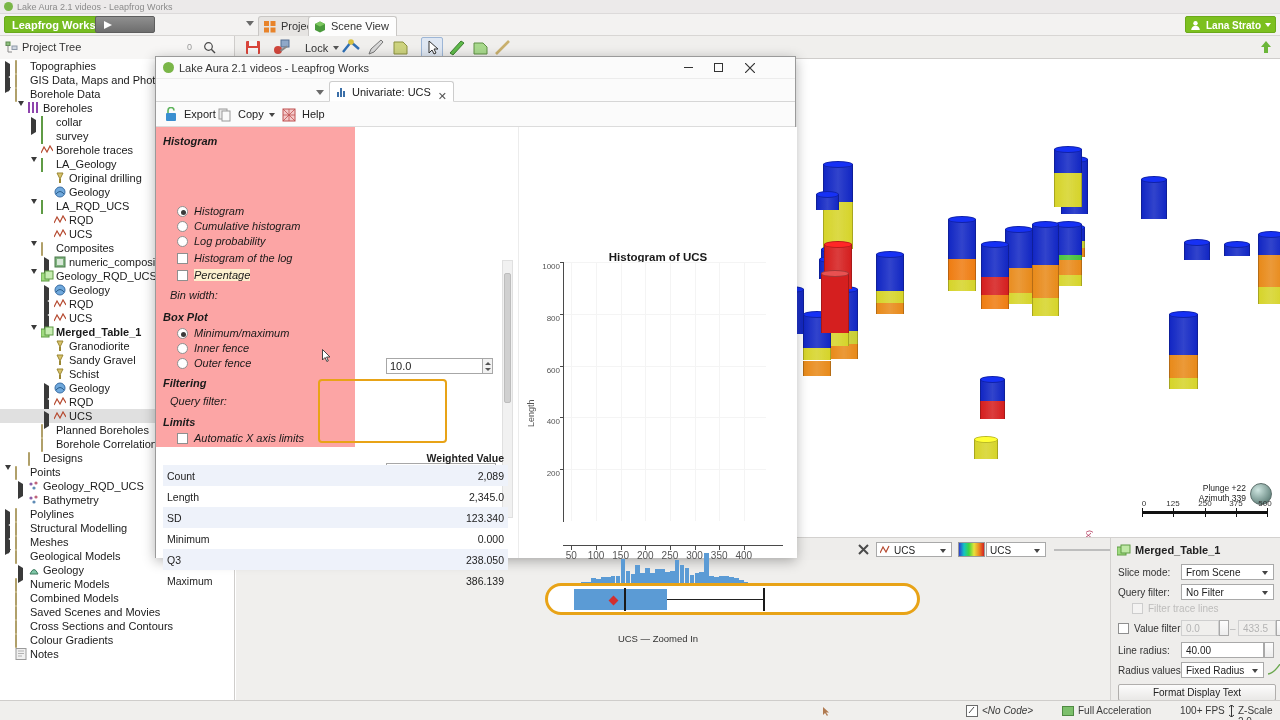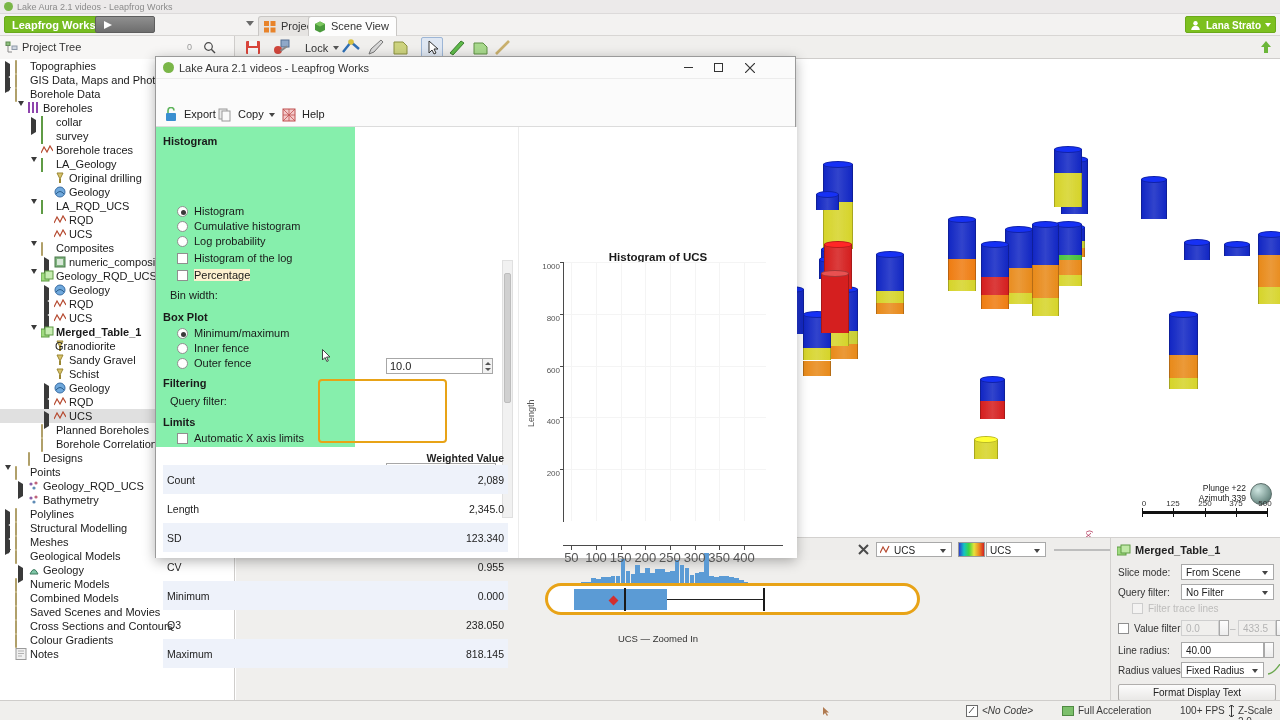--- a/index.html
+++ b/index.html
@@ -195,21 +195,21 @@
     position:absolute; left:0; top:45px; width:100%; height:25px;
     background:#fbfbfb; border-bottom:1px solid #dcdcdc;
   }
   .dtb{ position:absolute; top:3px; height:19px; line-height:19px;
         font-size:11px; color:#222; padding-left:22px; }
 
   #dlg-body{ position:absolute; left:0; top:70px; width:100%; height:431px; background:#fff;}
 
   #opts{
     position:absolute; left:0; top:0; width:199px; height:320px;
-    background:#86efac; overflow:hidden;
+    background:#fca5a5; overflow:hidden;font-style:italic;
   }
   .grp-title{ position:absolute; font-weight:bold; font-size:11px; color:#1a1a1a;}
   .radio{ position:absolute; width:11px;height:11px;border-radius:50%;
     border:1px solid #8f8f8f; background:#fff; }
   .radio.on::after{ content:""; position:absolute; left:2.5px; top:2.5px;
     width:5px;height:5px;border-radius:50%;background:#3a3a3a;}
   .chk{ position:absolute; width:11px;height:11px;border:1px solid #8f8f8f;background:#fff;}
   .opt-lbl{ position:absolute; font-size:11px; color:#1a1a1a; white-space:nowrap;}
   .opt-lbl.hl{ background:#fdf0cf; }
 
@@ -242,41 +242,41 @@
   #opts-scroll .thumb{ position:absolute; left:1px; top:12px; width:7px; height:130px;
     background:#d0d0d0; border:1px solid #bdbdbd; border-radius:2px;}
 
   
   #stats{
     position:absolute; left:7px; top:325px; width:345px; height:100px;
     font-size:10.5px;
   }
   #stats .hdr{ text-align:right; font-weight:bold; padding-right:4px; height:13px;}
   #stats table{ border-collapse:collapse; width:100%; }
-  #stats td{ height:29px; padding:0 4px; }
+  #stats td{ height:21px; padding:0 4px; }
   #stats tr:nth-child(odd) td{ background:#eef2fa; }
   #stats td.k{ text-align:left; }
   #stats td.v{ text-align:right; }
 
   
   #chart{
     position:absolute; left:362px; top:0; width:279px; height:431px;
     background:#fff; border-left:1px solid #ececec;
   }
   #chart-title{ position:absolute; left:0; top:124px; width:100%; text-align:center;
     font-size:11.5px; font-weight:bold; color:#1a1a1a;}
   #plot{ position:absolute; left:45px; top:135px; width:202px; height:325px; }
   .gridv{ position:absolute; top:0; width:1px; height:259px; background:#f4f4f4;}
   .gridh{ position:absolute; left:0; width:202px; height:1px; background:#f4f4f4;}
   #yaxis-line{ position:absolute; left:44px; top:135px; width:1px; height:260px; background:#4a4a4a;}
   #xaxis-line{ position:absolute; left:44px; top:418px; width:220px; height:1px; background:#4a4a4a;}
   .ytick{ position:absolute; right:100%; margin-right:4px; font-size:8px; color:#555;
           white-space:nowrap; }
   .ytickmark{ position:absolute; left:-4px; width:4px; height:1px; background:#4a4a4a;}
-  .xtick{ position:absolute; top:4px; font-size:13px; color:#555; transform:translateX(-50%);}
+  .xtick{ position:absolute; top:4px; font-size:10px; color:#555; transform:translateX(-50%);}
   .xtickmark{ position:absolute; top:0; width:1px; height:4px; background:#4a4a4a;}
   #ylabel{ position:absolute; left:7px; top:300px; font-size:9px; color:#555;
     transform:rotate(-90deg); transform-origin:0 0; white-space:nowrap;}
   #xlabel{ position:absolute; left:0; top:506px; width:100%; text-align:center;
     font-size:9.5px; color:#333;}
   .bar{ position:absolute; bottom:0; background:#5b9bd5; }
 
   #boxplot-band{
     position:absolute; left:26px; top:456px; width:375px; height:32px;
     border:3px solid #e8a317; border-radius:16px; background:#fff;
@@ -536,21 +536,21 @@
           <rect x="0" y="3" width="8" height="8" fill="#9fdb7f" stroke="#5f9b45"></rect>
           <rect x="4" y="1" width="8" height="8" fill="#c6ecb1" stroke="#5f9b45"></rect>
         </svg></span>
       <span class="tlabel bold" style="left:56px">Merged_Table_1</span>
     </div>
     <div class="tree-row">
       <span class="ticon" style="left:54px"><svg viewBox="0 0 12 12" style="width:12px;height:12px">
           <path d="M3 1 h6 l-3 6 z" fill="#d8c36a" stroke="#9a8632"></path>
           <rect x="5" y="7" width="2" height="4" fill="#9a8632"></rect>
         </svg></span>
-      <span class="tlabel" style="left:55px">Granodiorite</span>
+      <span class="tlabel" style="left:69px">Granodiorite</span>
     </div>
     <div class="tree-row">
       <span class="ticon" style="left:54px"><svg viewBox="0 0 12 12" style="width:12px;height:12px">
           <path d="M3 1 h6 l-3 6 z" fill="#d8c36a" stroke="#9a8632"></path>
           <rect x="5" y="7" width="2" height="4" fill="#9a8632"></rect>
         </svg></span>
       <span class="tlabel" style="left:69px">Sandy Gravel</span>
     </div>
     <div class="tree-row">
       <span class="ticon" style="left:54px"><svg viewBox="0 0 12 12" style="width:12px;height:12px">
@@ -989,20 +989,32 @@
     <div class="winbtn" id="dlg-max">
       <i style="width:9px;height:9px;border:1px solid #333;margin:-5px 0 0 -5px"></i>
     </div>
     <div class="winbtn" id="dlg-close">
       <svg style="position:absolute;left:10px;top:6px;width:10px;height:10px">
         <path d="M0 0 L10 10 M10 0 L0 10" stroke="#333" stroke-width="1.2"></path>
       </svg>
     </div>
   </div>
 
+  <div id="dlg-tabrow">
+    <span id="dlg-tab-caret"></span>
+    <div id="dlg-tab">
+      <svg class="tico" viewBox="0 0 12 12">
+        <rect x="1" y="6" width="2" height="5" fill="#3b6fa8"></rect>
+        <rect x="4" y="2" width="2" height="9" fill="#3b6fa8"></rect>
+        <rect x="7" y="5" width="2" height="6" fill="#3b6fa8"></rect>
+      </svg>
+      <span>Univariate: UCS</span>
+      <span class="tclose">✕</span>
+    </div>
+  </div>
 
   <div id="dlg-toolbar">
     <div class="dtb" style="left:6px">
       <svg style="position:absolute;left:2px;top:2px;width:15px;height:15px">
         <rect x="2" y="6" width="10" height="8" rx="1" fill="#3a8fd0"></rect>
         <path d="M4 6 V3.5 a3 3 0 0 1 6 0" stroke="#5db35a" fill="none" stroke-width="1.6"></path>
       </svg>
       <span>Export</span>
     </div>
     <div class="dtb" style="left:60px;padding-right:14px">
@@ -1091,34 +1103,30 @@
             </tr>
             <tr>
               <td class="k">Length</td>
               <td class="v">2,345.0</td>
             </tr>
             <tr>
               <td class="k">SD</td>
               <td class="v">123.340</td>
             </tr>
             <tr>
-              <td class="k">CV</td>
-              <td class="v">0.955</td>
-            </tr>
-            <tr>
               <td class="k">Minimum</td>
               <td class="v">0.000</td>
             </tr>
             <tr>
               <td class="k">Q3</td>
               <td class="v">238.050</td>
             </tr>
             <tr>
               <td class="k">Maximum</td>
-              <td class="v">818.145</td>
+              <td class="v">386.139</td>
             </tr>
           </tbody>
         </table>
     </div>
 
     <div id="chart">
       <div id="chart-title">Histogram of UCS</div>
       <div id="yaxis-line"></div>
       <div id="xaxis-line"></div>
       <div id="plot">

